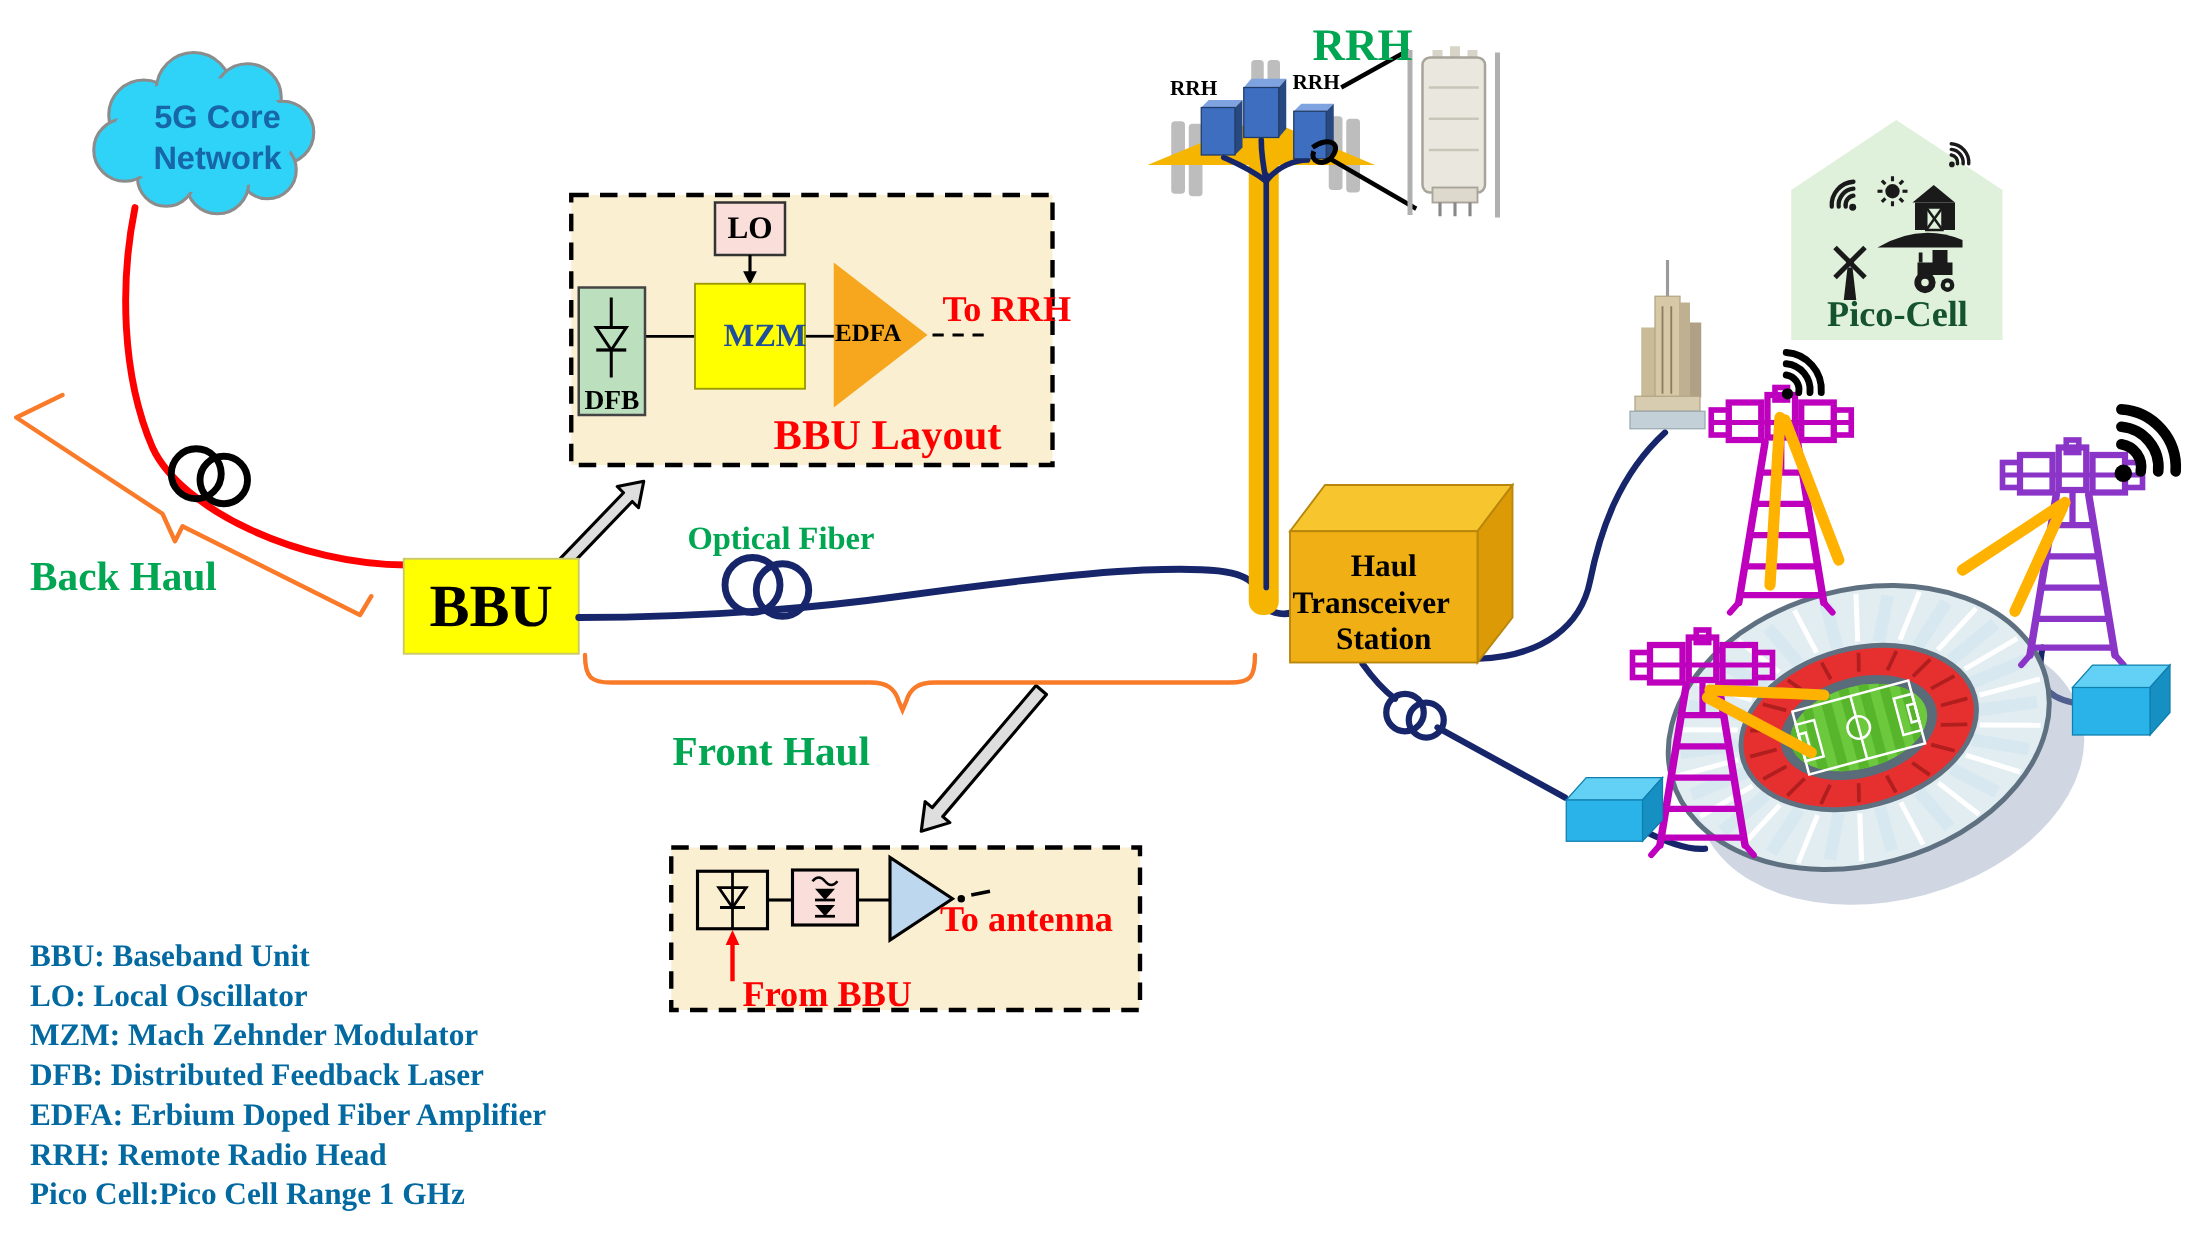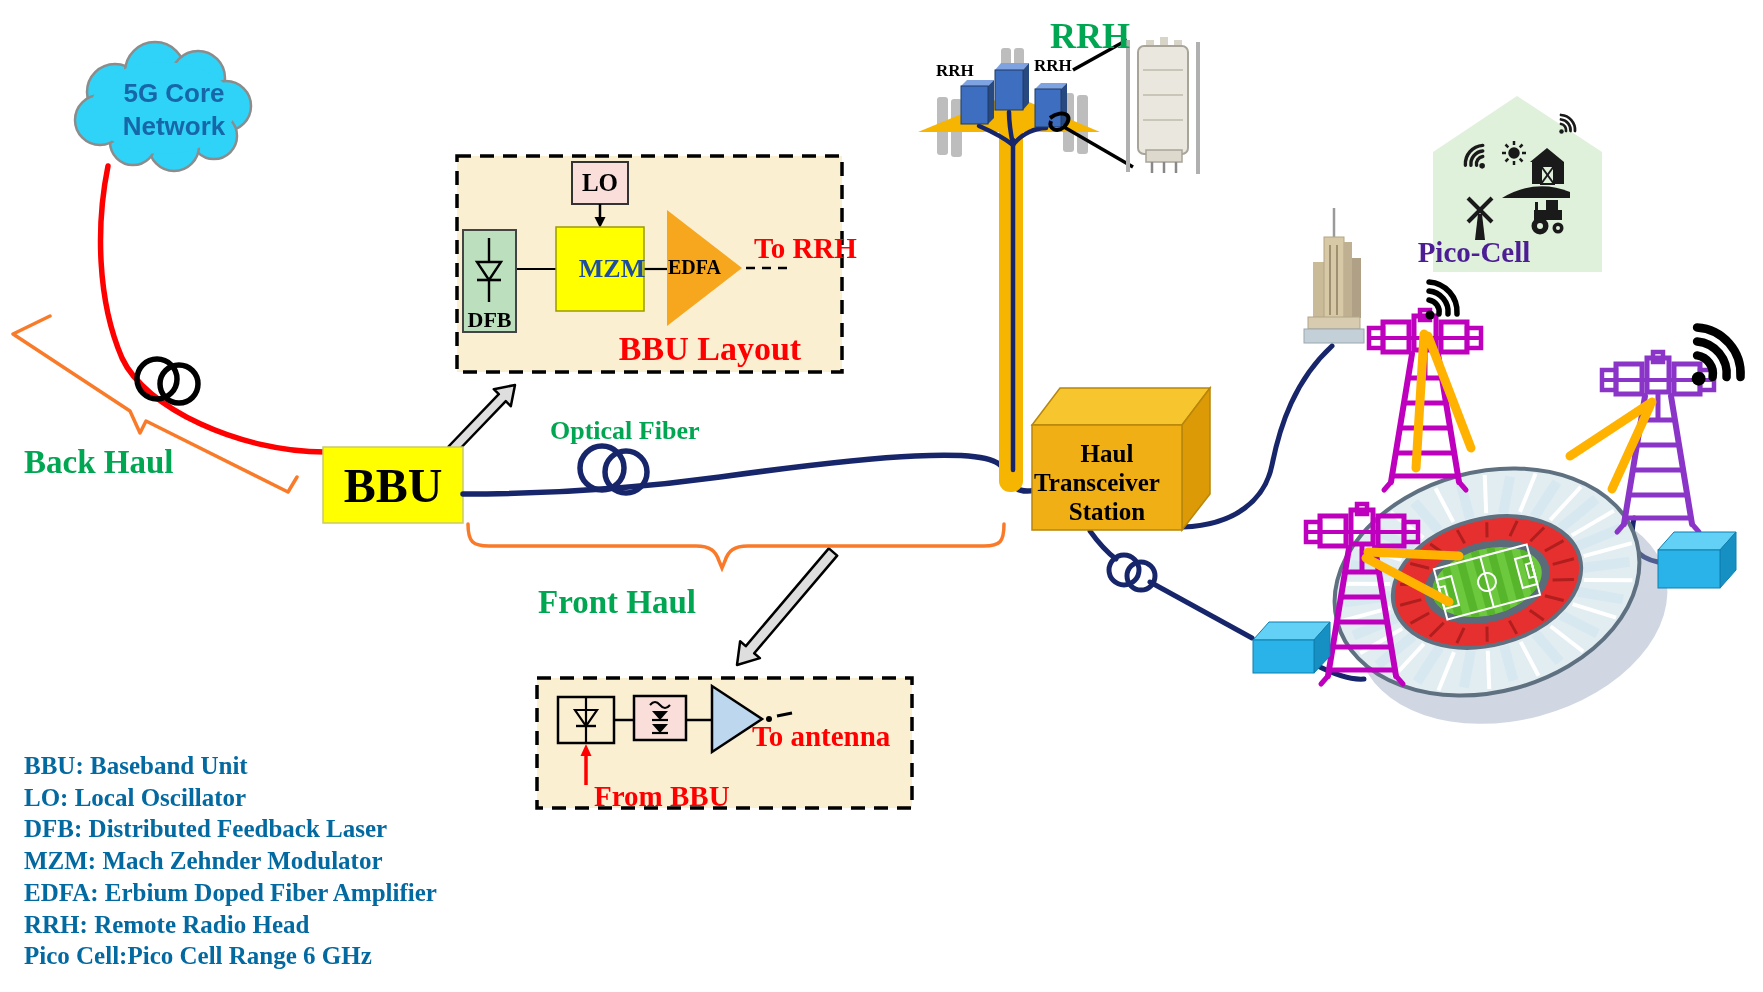--- a/index.html
+++ b/index.html
@@ -402,28 +402,28 @@
 <span class="lbl red ctr" style="left:570px;top:332px;width:280px;font-size:34px;">BBU Layout</span>
 
 <span class="lbl" style="left:936px;top:62px;font-size:17px;color:#000;">RRH</span>
 <span class="lbl" style="left:1034px;top:57px;font-size:17px;color:#000;">RRH</span>
 <span class="lbl green" style="left:1050px;top:18px;font-size:36px;">RRH</span>
 
 <span class="lbl ctr" style="left:1032px;top:441px;width:150px;font-size:25px;color:#000;">Haul</span>
 <span class="lbl ctr" style="left:1032px;top:470px;width:130px;font-size:25px;color:#000;">Transceiver</span>
 <span class="lbl ctr" style="left:1032px;top:499px;width:150px;font-size:25px;color:#000;">Station</span>
 
-<span class="lbl ctr" style="left:1389px;top:238px;width:170px;font-size:29px;color:#4c1d95;">Pico-Cell</span>
+<span class="lbl ctr" style="left:1433px;top:238px;width:170px;font-size:29px;color:#14532d;">Pico-Cell</span>
 
 <span class="lbl red" style="left:752px;top:722px;font-size:29px;">To antenna</span>
 <span class="lbl red" style="left:594px;top:782px;font-size:29px;">From BBU</span>
 
 <div class="lbl" style="left:24px;top:750px;">
   <span class="legend-line">BBU: Baseband Unit</span>
   <span class="legend-line">LO: Local Oscillator</span>
+  <span class="legend-line">MZM: Mach Zehnder Modulator</span>
   <span class="legend-line">DFB: Distributed Feedback Laser</span>
-  <span class="legend-line">MZM: Mach Zehnder Modulator</span>
   <span class="legend-line">EDFA: Erbium Doped Fiber Amplifier</span>
   <span class="legend-line">RRH: Remote Radio Head</span>
-  <span class="legend-line">Pico Cell:Pico Cell Range 6 GHz</span>
+  <span class="legend-line">Pico Cell:Pico Cell Range 1 GHz</span>
 </div>
 
 </div>
 
 </body></html>

